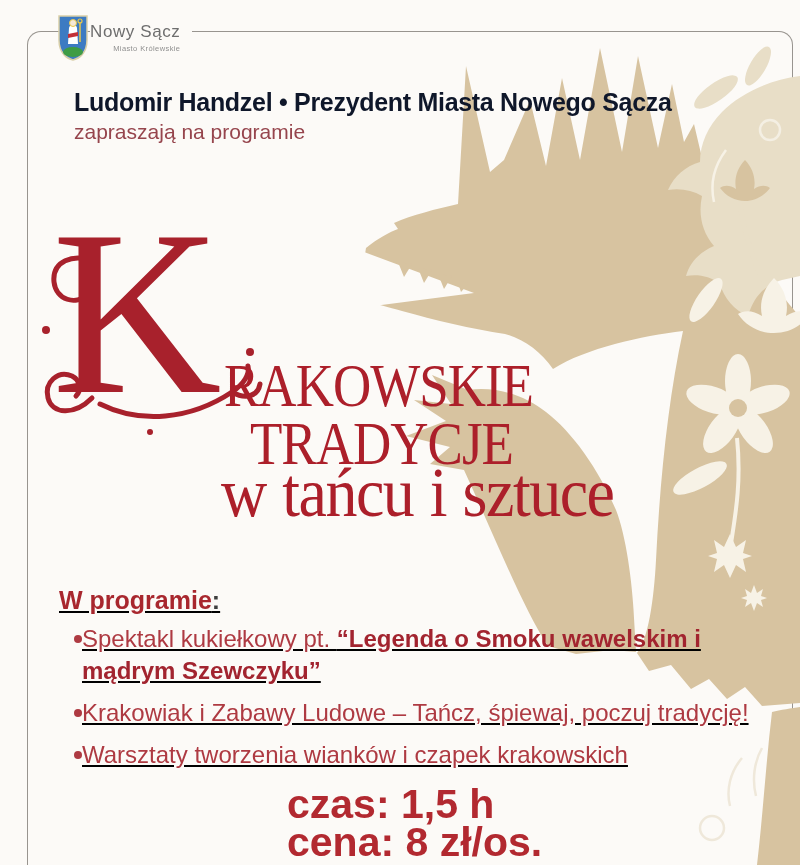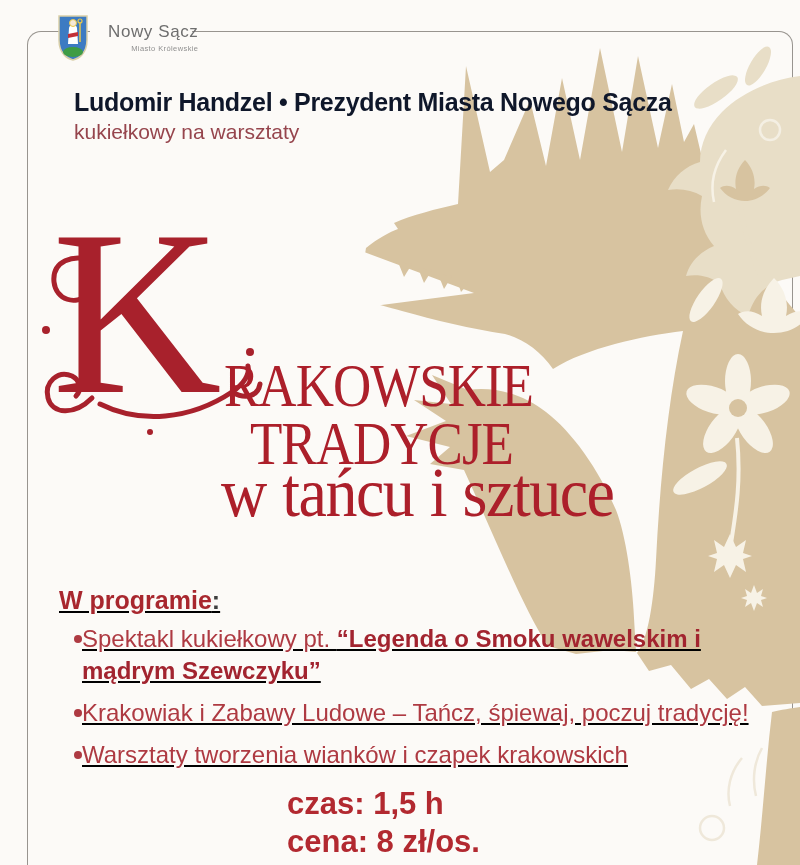--- a/index.html
+++ b/index.html
@@ -10,21 +10,21 @@
   }
   
   .frame{
     position:absolute;left:27px;top:31px;width:764px;height:860px;
     border:1.6px solid #98948F;border-bottom:none;
     border-radius:14px 14px 0 0;
   }
   .bg-art{position:absolute;left:0;top:0;width:800px;height:865px;}
   .logo-bg{position:absolute;left:90px;top:22px;width:102px;height:24px;background:#FCFAF7;}
   
-  .logo{position:absolute;left:56px;top:14px;display:flex;align-items:flex-start;gap:18px;}
+  .logo{position:absolute;left:56px;top:14px;display:flex;align-items:flex-start;gap:0;}
   .logo-text{padding-top:8px;text-align:center;}
   .logo-city{font-size:17px;color:#6E6E6E;letter-spacing:.6px;white-space:nowrap;}
   .logo-sub{font-size:7.5px;color:#8F8F8F;letter-spacing:.4px;margin-top:2px;text-align:right;}
   
   .hdr{position:absolute;left:74px;top:87px;}
   .hdr-line{font-weight:700;font-size:25px;line-height:30px;color:#0f172a;letter-spacing:-.3px;white-space:nowrap;}
   .hdr-sub{font-weight:400;font-size:21px;line-height:26px;color:#96454D;margin-top:2px;}
   
   .dropcap{
     position:absolute;left:52px;top:222px;
@@ -37,21 +37,21 @@
   .t2{left:250px;top:409px;font-size:53px;letter-spacing:-1px;transform:scale(1,1.14);}
   .t3{left:221px;top:452px;font-size:64px;letter-spacing:-1.5px;word-spacing:2px;transform:scale(1,1.10);}
   
   .program{position:absolute;left:59px;top:586px;width:696px;text-decoration:underline;}
   .p-head{font-size:25px;font-weight:700;color:#A8272E;margin-bottom:8px;}
   .p-head .colon{color:#3E3E3E;}
   .pitem{display:flex;margin-bottom:10px;font-size:24px;line-height:32px;color:#AE3A42;}
   .dot{width:8px;height:8px;border-radius:50%;background:#AE3A42;margin-top:12px;margin-left:15px;flex:none;}
   .pb{font-weight:700;color:#A2242F;}
   
-  .details{position:absolute;left:287px;top:785px;font-size:31px;line-height:38px;font-weight:700;color:#B22930;}
+  .details{position:absolute;left:287px;top:785px;font-size:41px;line-height:38px;font-weight:700;color:#B22930;}
 </style>
 </head>
 <body>
 
 <div class="poster">
 
   <div class="frame"></div>
 
   <svg class="bg-art" viewBox="0 0 800 865" aria-hidden="true">
 
@@ -178,21 +178,21 @@
       <circle cx="17" cy="9" r="3.5" fill="#F6E9D8" stroke="#E8C74A" stroke-width="1"></circle>
     </svg>
     <div class="logo-text">
       <div class="logo-city">Nowy Sącz</div>
       <div class="logo-sub">Miasto Królewskie</div>
     </div>
   </div>
 
   <div class="hdr">
     <div class="hdr-line">Ludomir Handzel • Prezydent Miasta Nowego Sącza</div>
-    <div class="hdr-sub">kukiełkowy na warsztaty</div>
+    <div class="hdr-sub">zapraszają na programie</div>
   </div>
 
   <div class="dropcap">K</div>
   <div class="t-line t1">RAKOWSKIE</div>
   <div class="t-line t2">TRADYCJE</div>
   <div class="t-line t3">w tańcu i sztuce</div>
 
   <div class="program">
     <div class="p-head">
       <span>W programie</span><span class="colon">:</span>

